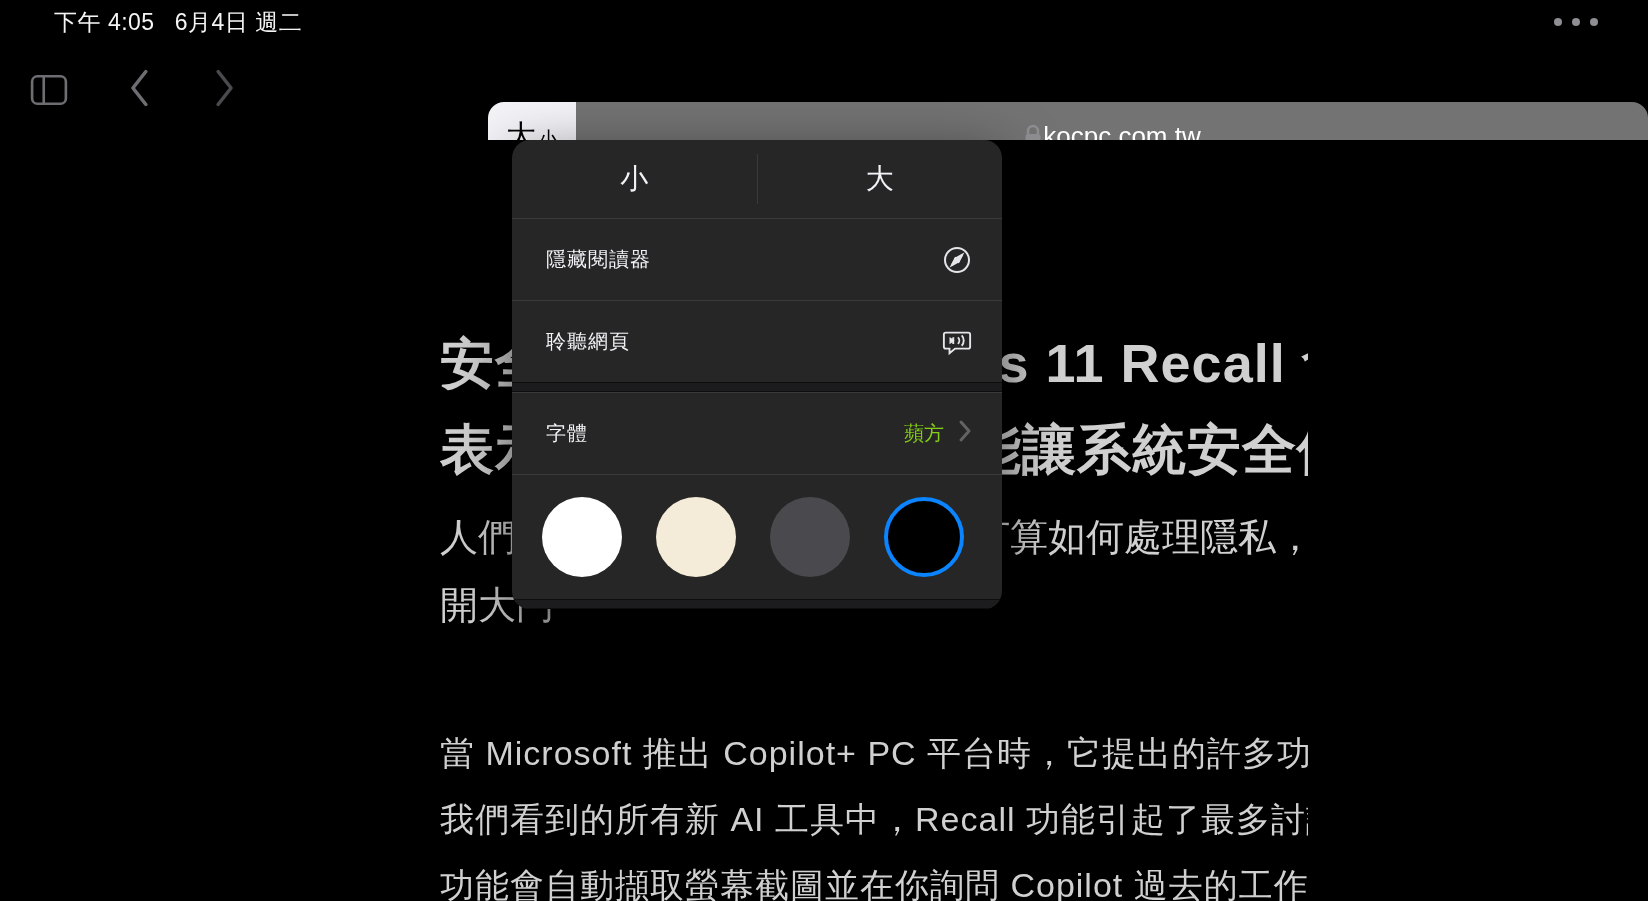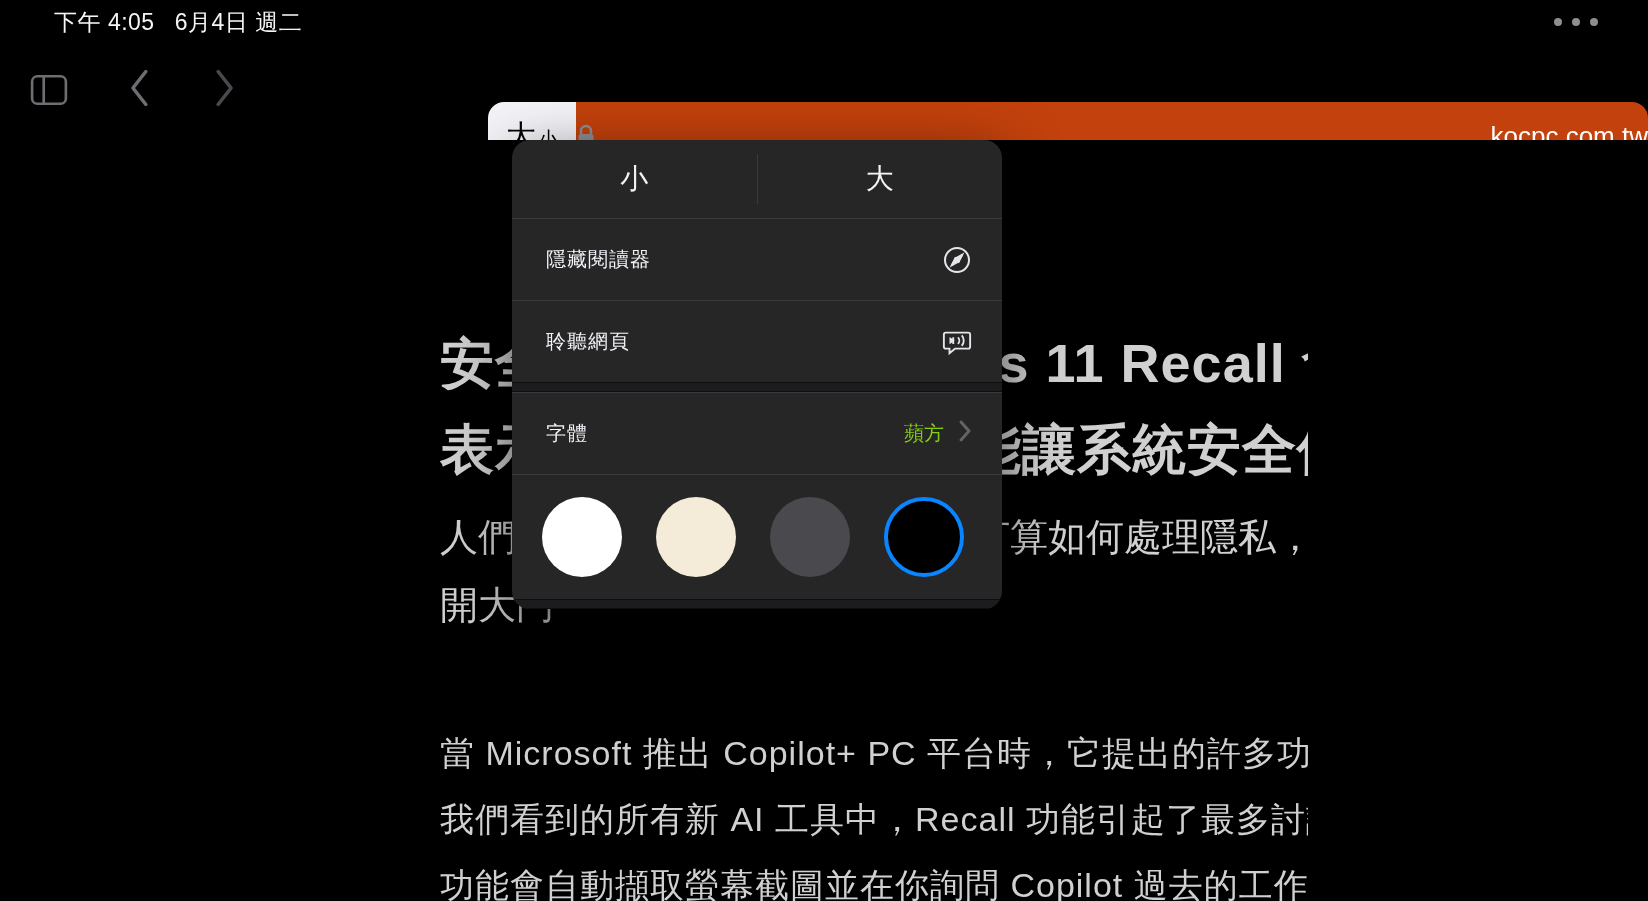--- a/index.html
+++ b/index.html
@@ -80,25 +80,25 @@
     justify-content: center;
     color: #000;
     font-weight: 500;
     position: relative;
   }
   .aa-big { font-size: 30px; }
   .aa-small { font-size: 20px; margin-left: 2px; margin-top: 6px;}
   .addr-bar {
     flex: 1;
     height: 68px;
-    background: #c2410c;
+    background: #737373;
     border-radius: 0 16px 16px 0;
     display: flex;
     align-items: center;
-    justify-content: space-between;
+    justify-content: center;
     margin-right: 0;
   }
   .lock-icon {
     width: 20px; height: 24px;
     color: #8e8e93;
   }
   .addr-text {
     color: #ffffff;
     font-size: 26px;
     font-weight: 400;

